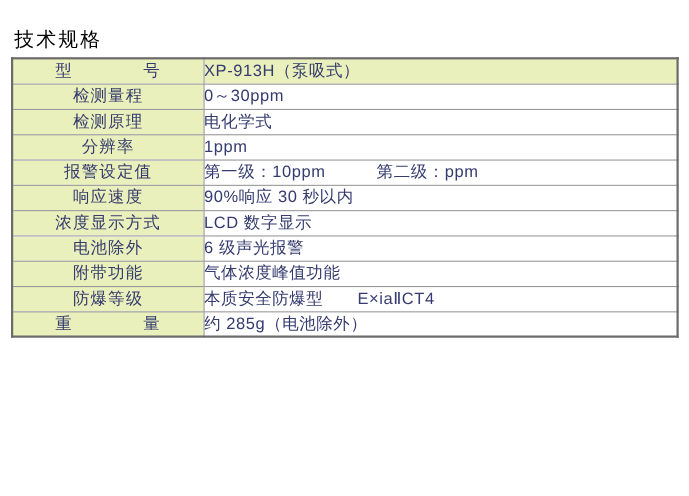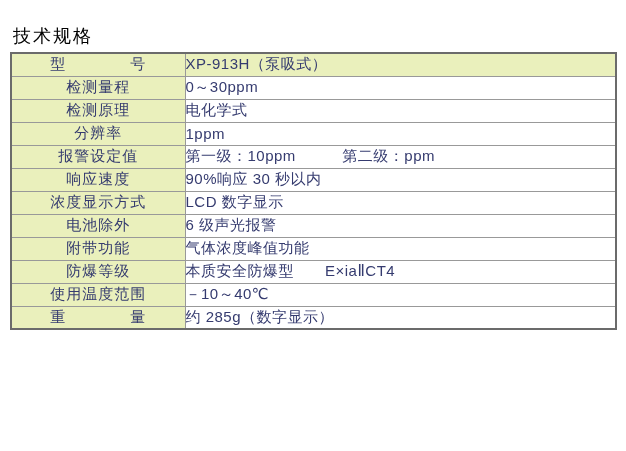--- a/index.html
+++ b/index.html
@@ -100,21 +100,17 @@
       </tr>
       <tr>
         <td class="label-cell">附带功能</td>
         <td class="value-cell">气体浓度峰值功能</td>
       </tr>
       <tr>
         <td class="label-cell">防爆等级</td>
         <td class="value-cell"><span>本质安全防爆型　　E×</span><span class="squiggle">ia</span><span>ⅡCT4</span></td>
       </tr>
       <tr>
-        <td class="label-cell">使用温度范围</td>
-        <td class="value-cell">－10～40℃</td>
-      </tr>
-      <tr>
         <td class="label-cell">重　　　　量</td>
-        <td class="value-cell">约 285g（数字显示）</td>
+        <td class="value-cell">约 285g（电池除外）</td>
       </tr>
     </tbody>
 </table>
 
 </body></html>

